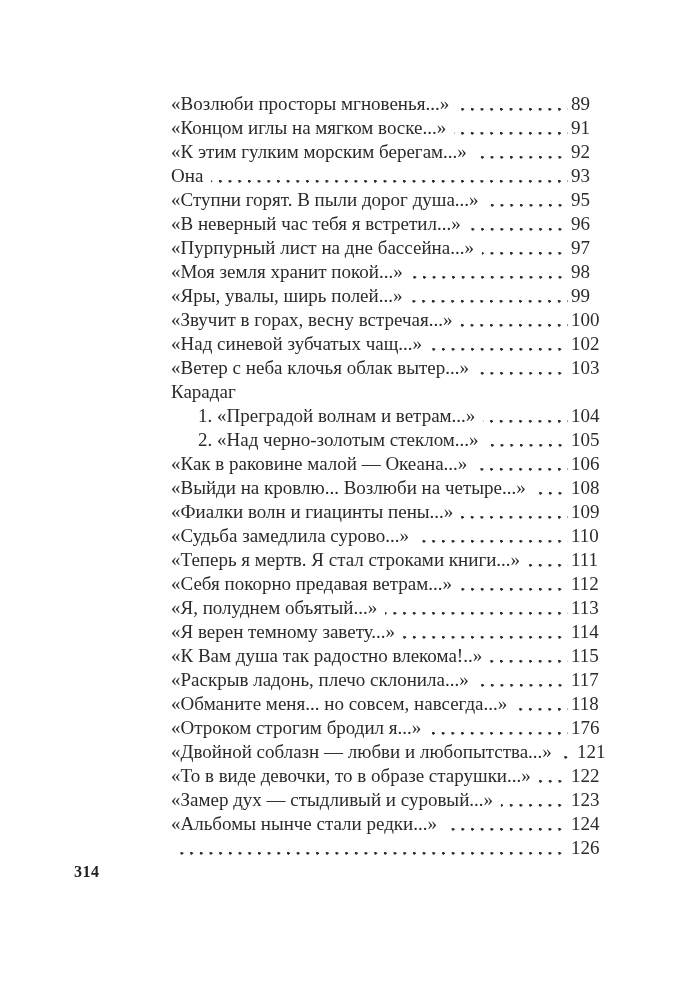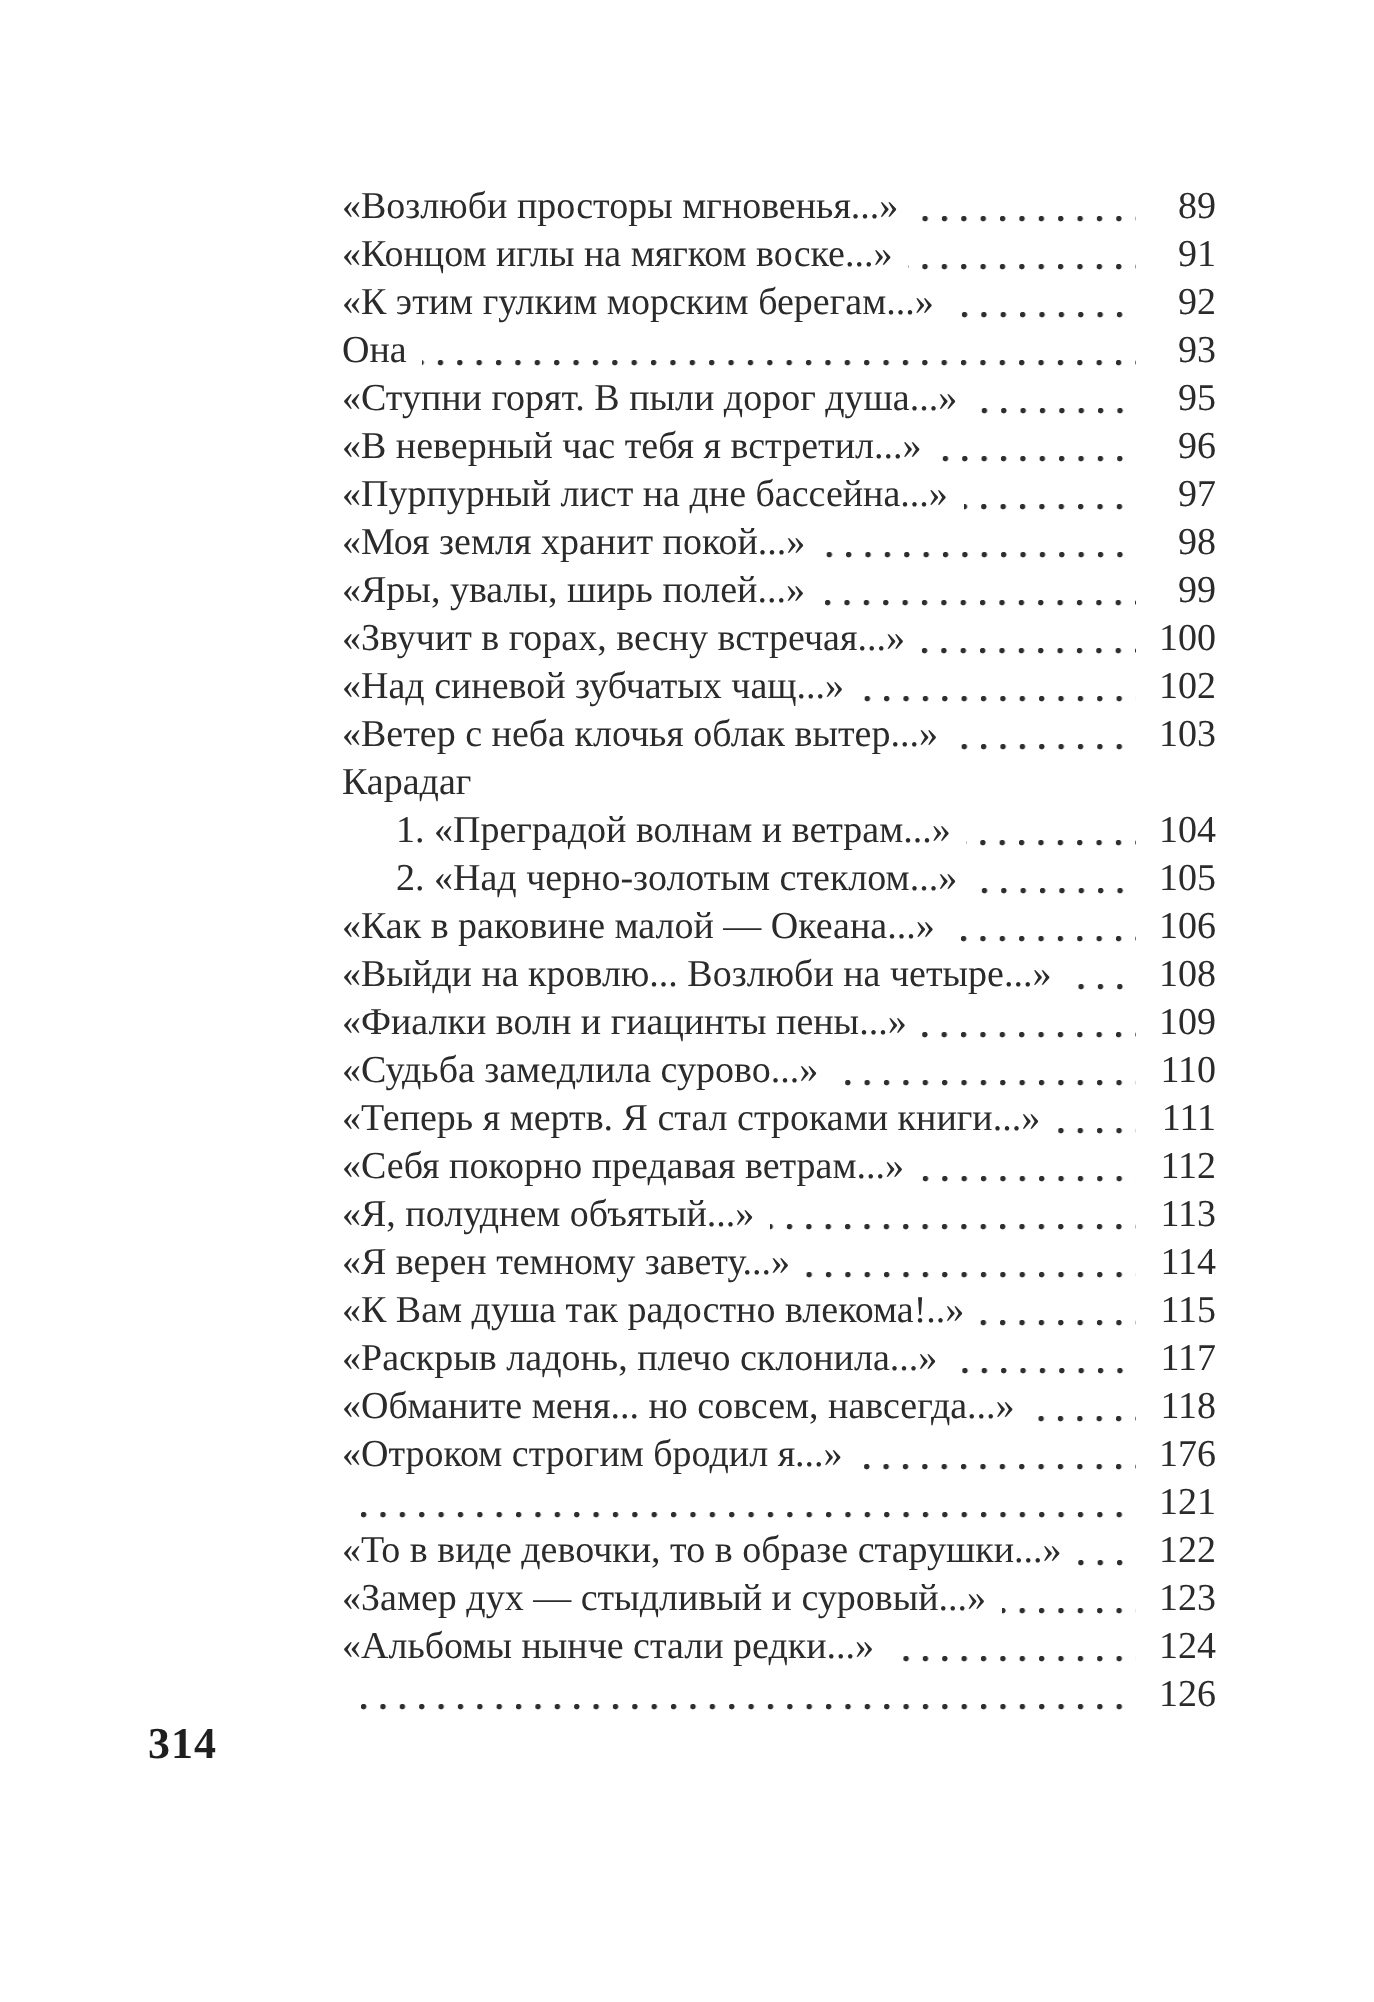--- a/index.html
+++ b/index.html
@@ -14,21 +14,21 @@
     background: #ffffff;
     overflow: hidden;
     font-family: "Liberation Serif", "DejaVu Serif", serif;
     color: #2b2b2b;
   }
   .folio {
     position: absolute;
     left: 74px;
     top: 860px;
     width: 48px;
-    font-size: 22px;
+    font-size: 16px;
     line-height: 24px;
     font-weight: bold;
     color: #1f1f1f;
     letter-spacing: 0.5px;
   }
   .toc {
     position: absolute;
     left: 127px;
     top: 92px;
     width: 481px;
@@ -55,21 +55,21 @@
     height: 3px;
     margin: 0 3px 5px 8px;
     background-image: radial-gradient(circle at 1.3px 1.3px, #2e2e2e 1.15px, rgba(0,0,0,0) 1.6px);
     background-size: 9.7px 3px;
     background-repeat: repeat-x;
     background-position: right bottom;
   }
   .num {
     flex: 0 0 auto;
     min-width: 37px;
-    text-align: right;
+    text-align: left;
   }
 </style>
 </head>
 <body>
 
 <div class="stage">
   <div class="folio">314</div>
   <div class="toc">
       <div class="row">
     <span class="title">«Возлюби просторы мгновенья...»</span>
@@ -199,20 +199,21 @@
     <span class="title">«Обманите меня... но совсем, навсегда...»</span>
     <span class="leader"></span>
     <span class="num">118</span>
   </div>
       <div class="row">
     <span class="title">«Отроком строгим бродил я...»</span>
     <span class="leader"></span>
     <span class="num">176</span>
   </div>
       <div class="row">
+    <span class="title">«Двойной соблазн — любви и любопытства...»</span>
     <span class="leader"></span>
     <span class="num">121</span>
   </div>
       <div class="row">
     <span class="title">«То в виде девочки, то в образе старушки...»</span>
     <span class="leader"></span>
     <span class="num">122</span>
   </div>
       <div class="row">
     <span class="title">«Замер дух — стыдливый и суровый...»</span>

